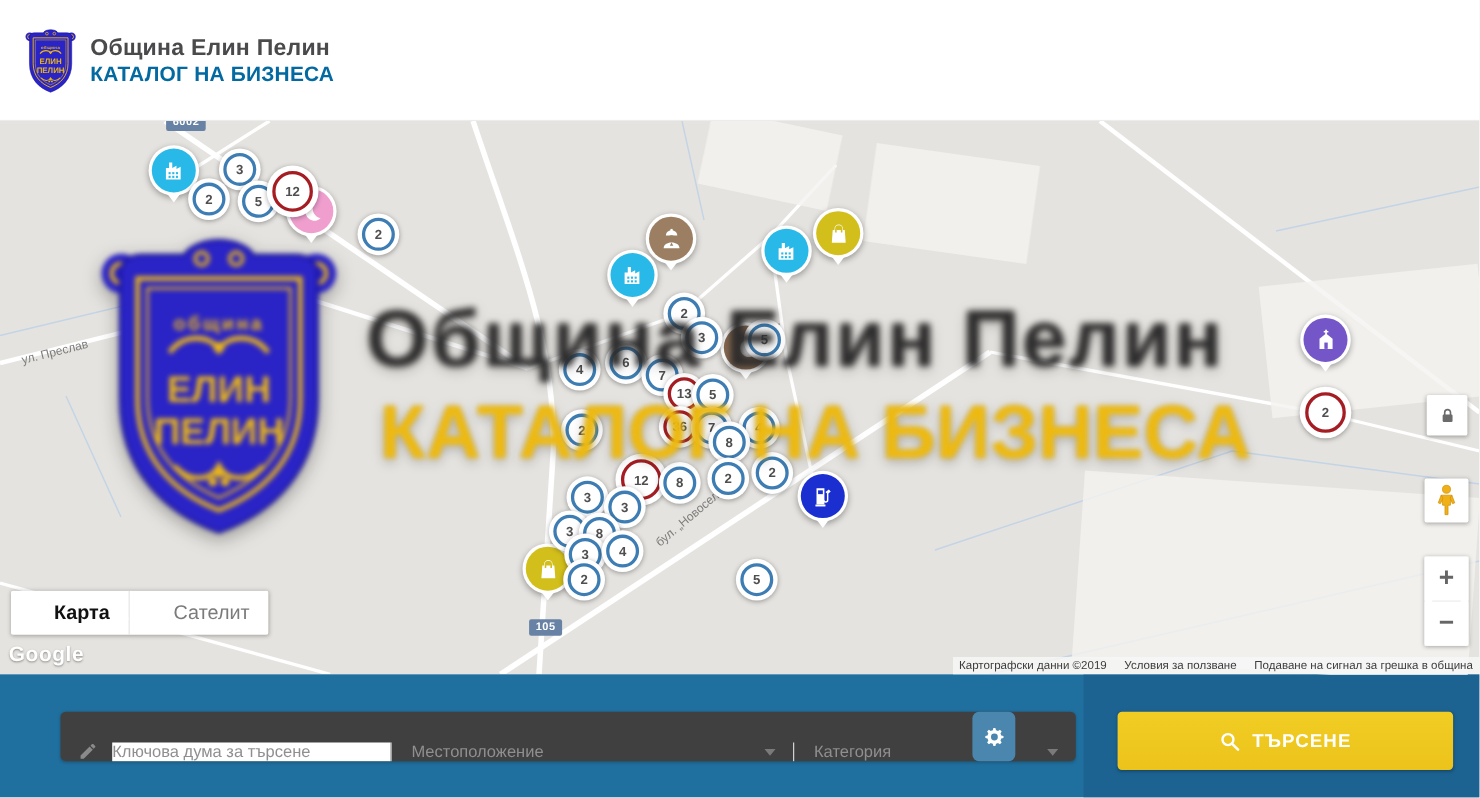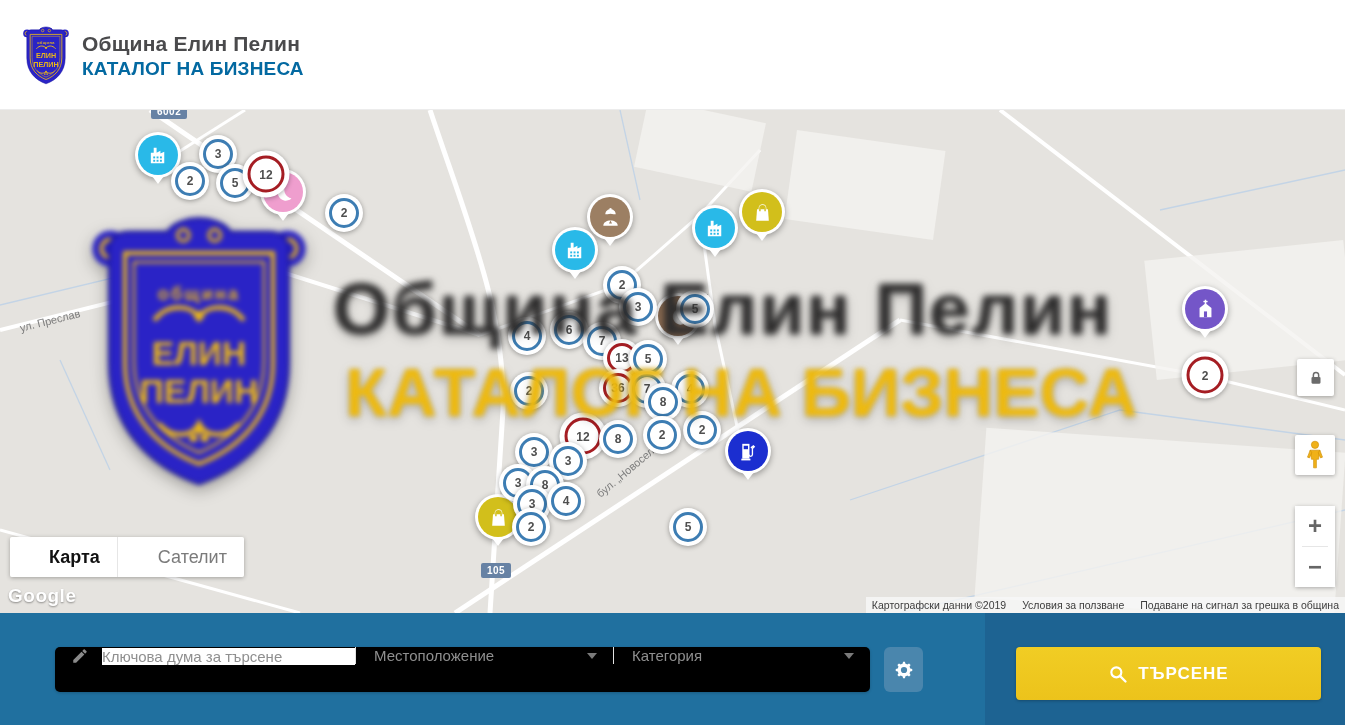--- a/index.html
+++ b/index.html
@@ -72,22 +72,22 @@
   .ctl-lock { left:1297px; top:249px; width:37px; height:37px; }
   .ctl-pegman { left:1295px; top:325px; width:40px; height:40px; }
   .ctl-zoom { left:1295px; top:396px; width:40px; height:81px; flex-direction:column; }
   .ctl-zoom button { width:40px; height:40px; border:none; background:#fff; font-size:24px; font-weight:700;
          color:#666; cursor:pointer; line-height:1; font-family:"Liberation Sans",sans-serif; }
   .ctl-zoom .sep { width:26px; height:1px; background:#e6e6e6; }
 
   
   .searchbar { position:absolute; top:613px; left:0; width:1345px; height:112px; background:#20709f; z-index:80; }
   .searchbar .right-panel { position:absolute; left:985px; top:0; width:360px; height:112px; background:#1d6392; }
-  .search-group { position:absolute; left:55px; top:34px; width:815px; height:45px; background:#000000;
-                  border-radius:5px; display:flex; align-items:flex-start; box-shadow:0 1px 3px rgba(0,0,0,.2); }
+  .search-group { position:absolute; left:55px; top:34px; width:923px; height:45px; background:#404040;
+                  border-radius:5px; display:flex; align-items:flex-end; box-shadow:0 1px 3px rgba(0,0,0,.2); }
   .seg { display:flex; align-items:center; }
   .seg-keyword { width:300px; padding-left:16px; gap:13px; }
   .seg-keyword input { border:none; outline:none; flex:1; font-size:15px; color:#666;
                   font-family:"Liberation Sans",sans-serif; }
   .seg-keyword input::placeholder { color:#8f8f8f; }
   .seg-select { border-left:1px solid #e2e2e2; padding:0 16px 0 18px; justify-content:space-between; cursor:pointer; }
   .seg-category { width:257px; }
   .seg-location { flex:1; }
   .seg-select .txt { font-size:15px; color:#8f8f8f; }
   .caret { width:0; height:0; border-left:5px solid transparent; border-right:5px solid transparent;

